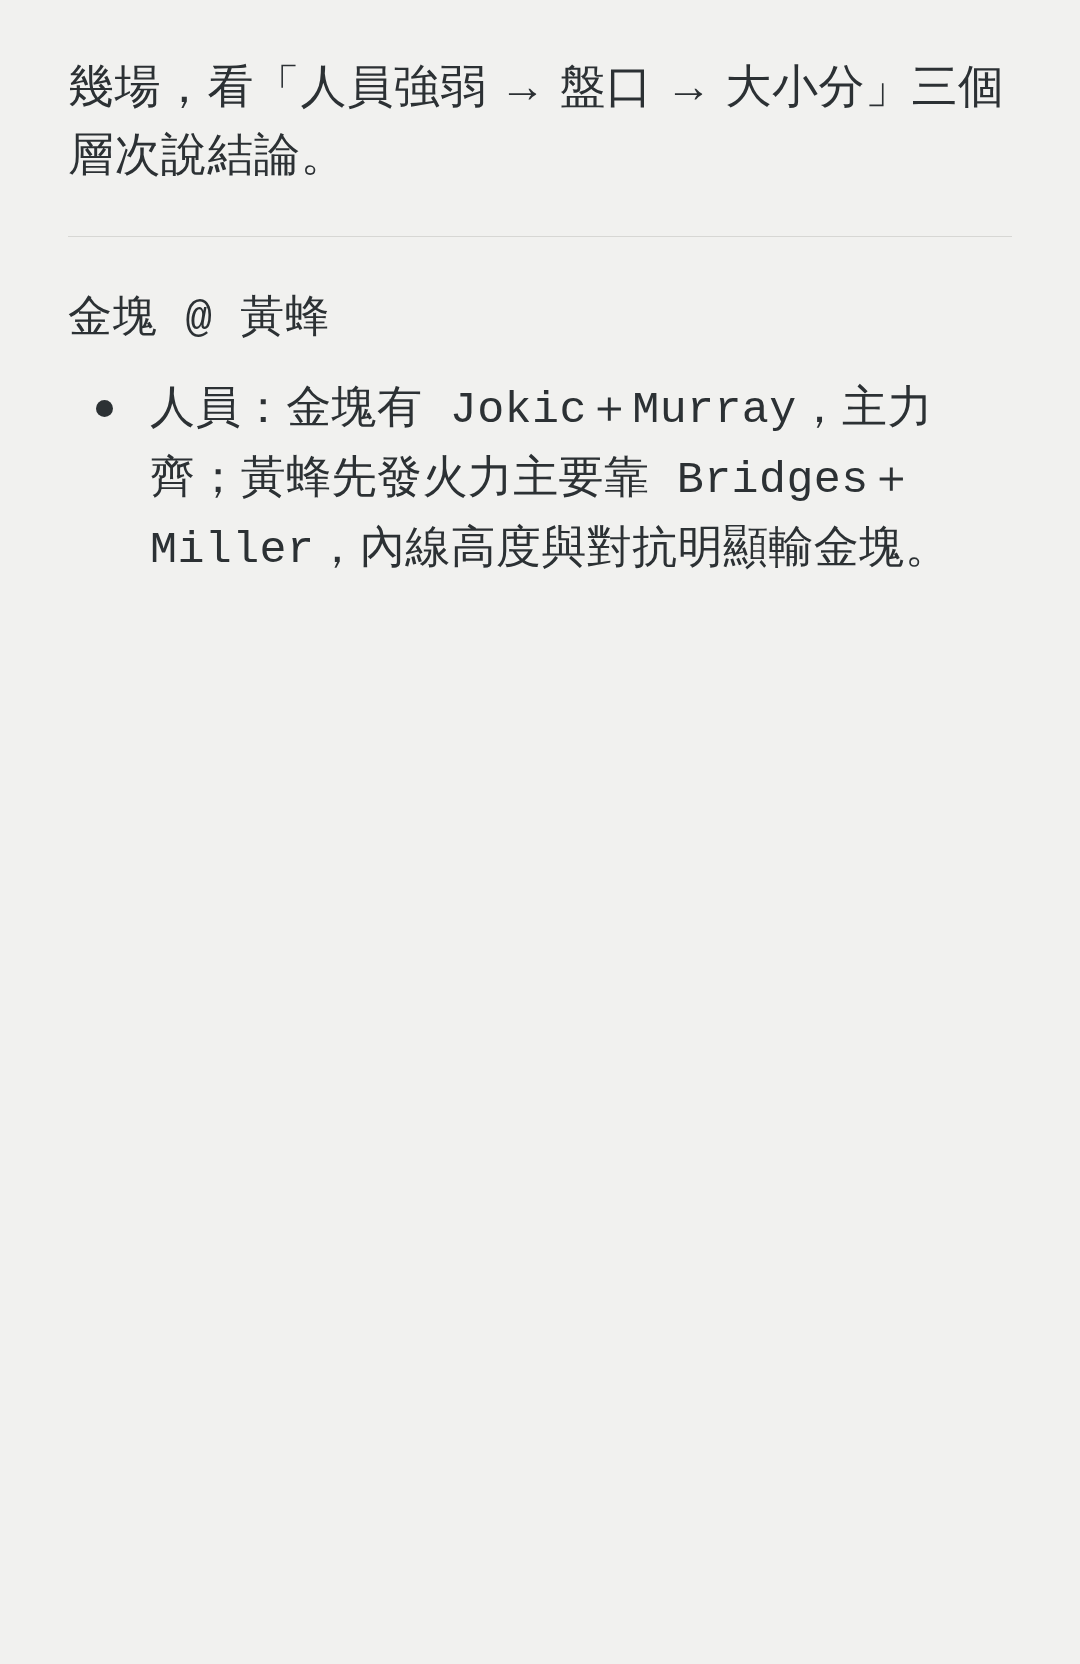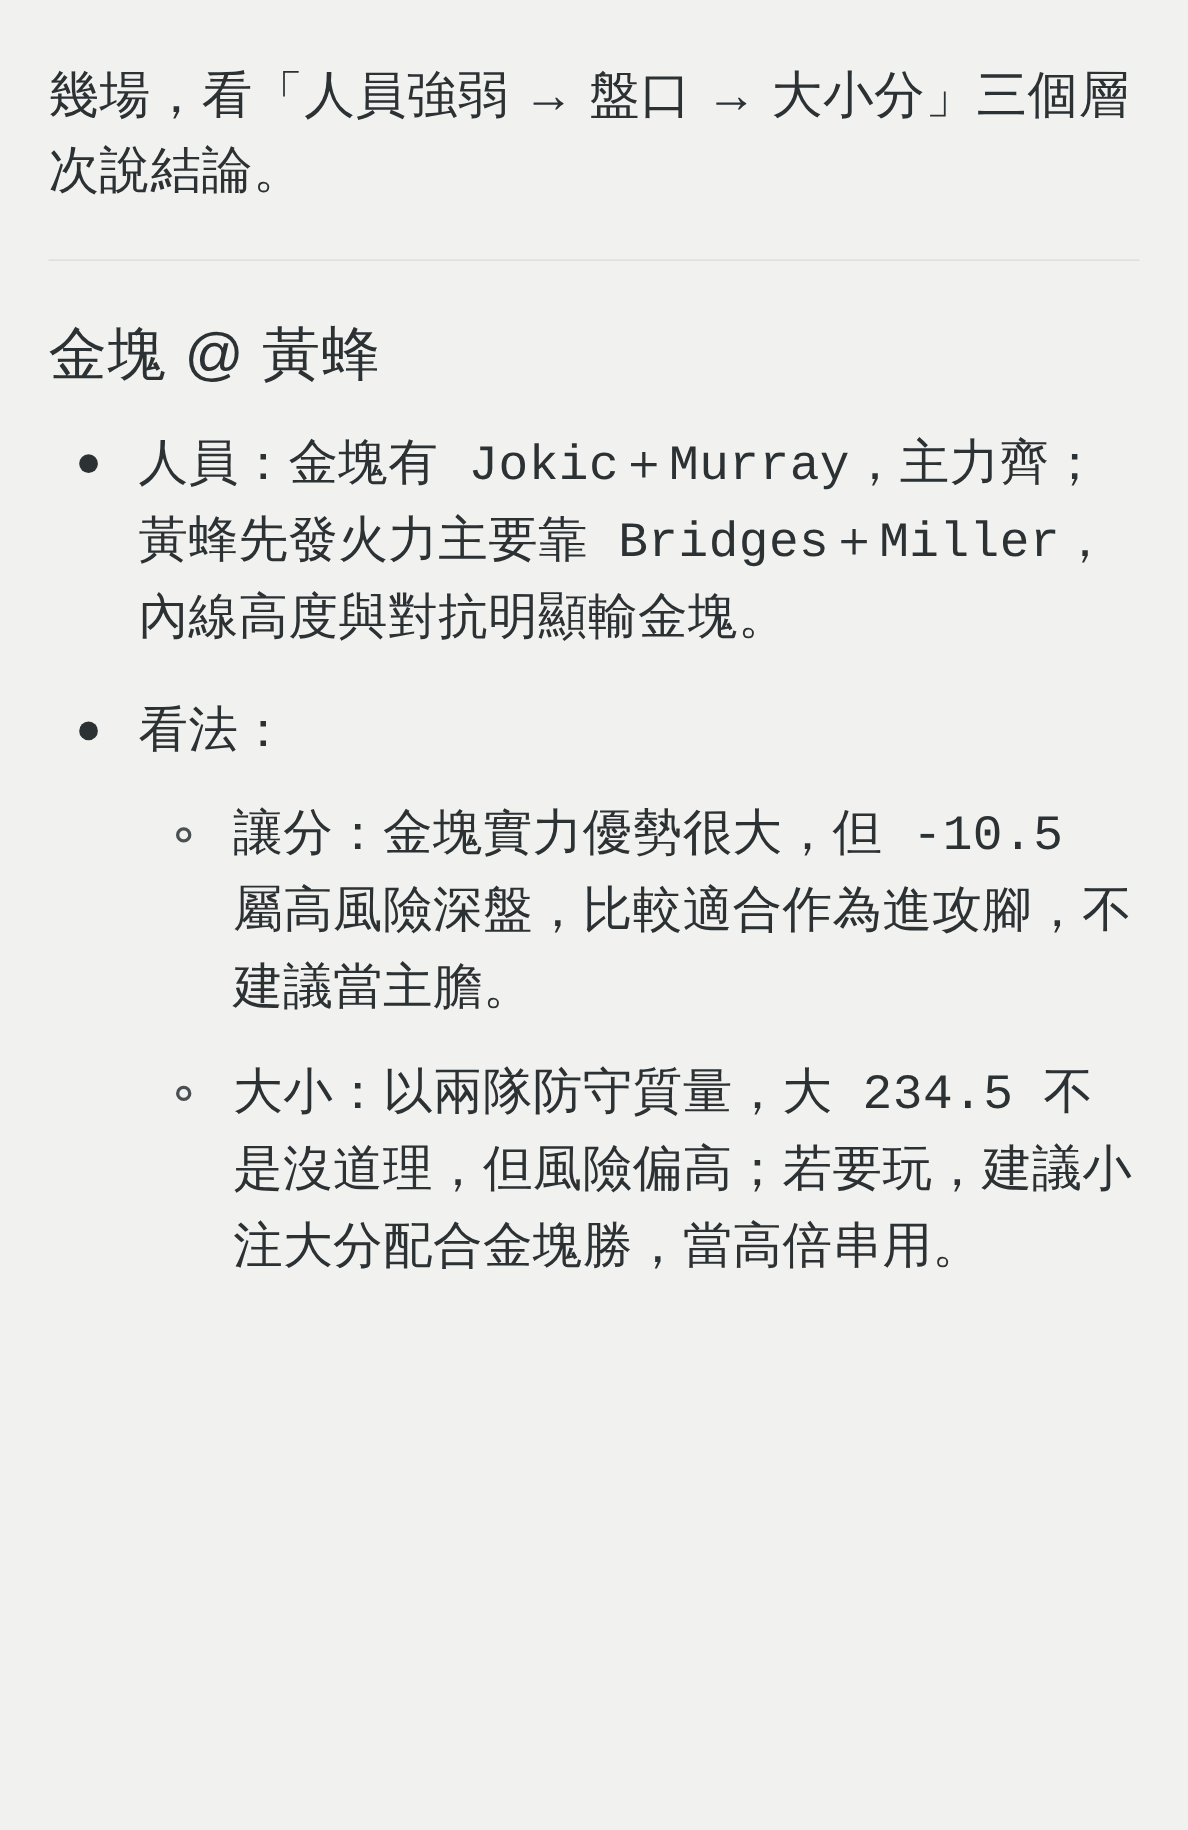--- a/index.html
+++ b/index.html
@@ -10,42 +10,43 @@
   body {
     width: 1080px;
     min-height: 1664px;
     font-family: "Liberation Sans", "DejaVu Sans", sans-serif;
     color: #24292e;
     -webkit-font-smoothing: antialiased;
   }
   .page {
     width: 1080px;
     box-sizing: border-box;
-    padding: 0 44px;
+    padding: 0 68px;
   }
   .intro {
     font-size: 46px;
     line-height: 1.48;
     color: #2c3134;
     letter-spacing: 0.5px;
     padding-top: 6px;
     word-break: break-word;
   }
   .divider {
     height: 1px;
     background: #d7d7d4;
     margin: 48px 0 50px 0;
     width: 100%;
   }
   h2.section-title {
-    font-size: 53px;
+    font-size: 44px;
     font-weight: 400;
     color: #2c3134;
     margin: 0 0 30px 0;
     letter-spacing: 1px;
+    font-family: Liberation Mono, monospace;
   }
   ul.bullets {
     list-style: none;
     margin: 0;
     padding: 0;
     font-family: Liberation Mono, monospace;
   }
   ul.bullets > li {
     position: relative;
     padding-left: 82px;
@@ -121,29 +122,15 @@
   <h2 class="section-title">金塊 @ 黃蜂</h2>
 
   <ul class="bullets">
 
     <li>
       <span class="dot"></span>
       <span>人員：金塊有 Jokic＋Murray，主力齊；黃蜂先發火力主要靠 Bridges＋Miller，內線高度與對抗明顯輸金塊。</span>
     </li>
 
 
-    <li>
-      <span class="dot"></span>
-      <span>看法：</span>
-      <ul class="subbullets">
-        <li>
-          <span class="ring"></span>
-          <span>讓分：金塊實力優勢很大，但 -10.5 屬高風險深盤，比較適合作為進攻腳，不建議當主膽。</span>
-        </li>
-        <li>
-          <span class="ring"></span>
-          <span>大小：以兩隊防守質量，大 234.5 不是沒道理，但風險偏高；若要玩，建議小注大分配合金塊勝，當高倍串用。</span>
-        </li>
-      </ul>
-    </li>
 
   </ul>
 </div>
 
 </body></html>

